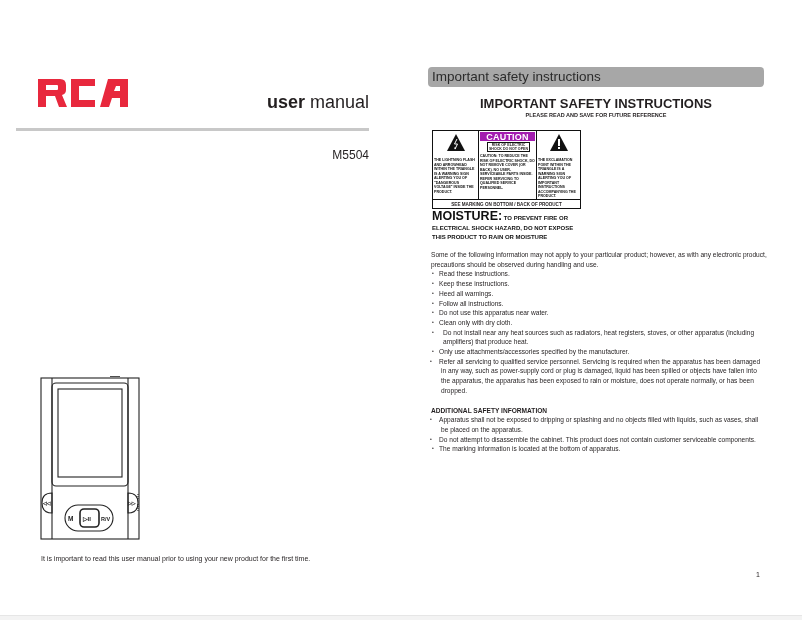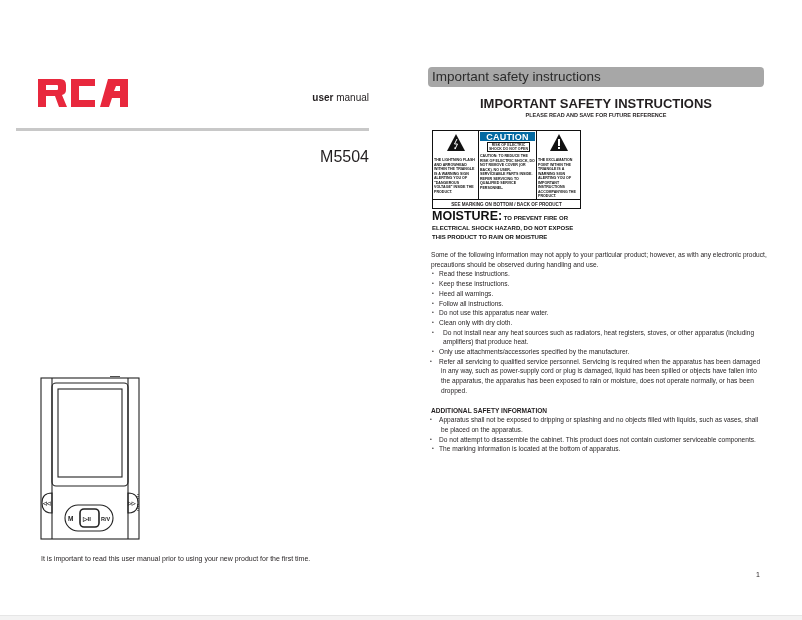--- a/index.html
+++ b/index.html
@@ -7,24 +7,24 @@
     width: 802px; height: 620px; background: #ffffff; position: relative; overflow: hidden;
     font-family: "Liberation Sans", "DejaVu Sans", sans-serif; color: #231f20;
   }
   .page { position: absolute; top: 10px; height: 615px; }
   .page-left { left: 0; width: 401px; }
   .page-right { left: 401px; width: 401px; }
   .bottom-edge { position: absolute; left: 0; right: 0; top: 615px; height: 5px; background: #f3f3f3; border-top: 1px solid #e6e6e6; }
 
   
   .rca-logo { position: absolute; left: 38px; top: 69px; width: 90px; height: 28px; }
-  .um { position: absolute; right: 32px; top: 82px; font-size: 10px; color: #231f20; }
+  .um { position: absolute; right: 32px; top: 82px; font-size: 18px; color: #231f20; }
   .um b { font-weight: bold; }
   .gray-rule { position: absolute; left: 16px; top: 118px; width: 353px; height: 3px; background: #c8c8c8; }
-  .model { position: absolute; right: 32px; top: 138px; font-size: 16px; color: #231f20; }
+  .model { position: absolute; right: 32px; top: 138px; font-size: 12px; color: #231f20; }
   .device { position: absolute; left: 40px; top: 366px; width: 100px; height: 165px; }
   .notice { position: absolute; left: 41px; top: 545px; font-size: 7px; color: #231f20; }
 
   
   .sec-bar {
     position: absolute; left: 27px; top: 57px; width: 336px; height: 20px;
     background: #a7a7a7; border-radius: 4px;
   }
   .sec-bar span { position: absolute; left: 4px; top: 2px; font-size: 13.5px; color: #2b2b2b; }
   .main-title { position: absolute; left: 27px; width: 336px; top: 86px; text-align: center; font-size: 13px; font-weight: bold; color: #231f20; }
@@ -32,21 +32,21 @@
 
   .caution-box { position: absolute; left: 31px; top: 120px; width: 149px; height: 79px; border: 1.2px solid #111; box-sizing: border-box; background: #fff; }
   .cb-col { position: absolute; top: 0; height: 68px; box-sizing: border-box; }
   .cb-c1 { left: 0; width: 46px; border-right: 1px solid #111; }
   .cb-c2 { left: 46px; width: 58px; border-right: 1px solid #111; }
   .cb-c3 { left: 104px; width: 43px; }
   .cb-small { font-size: 3.6px; line-height: 4.5px; font-weight: bold; text-transform: uppercase; color: #111; position: absolute; }
   .cb-c1 .cb-small { left: 1px; top: 27px; width: 44px; }
   .cb-c3 .cb-small { left: 1px; top: 27px; width: 42px; }
   .cb-c2 .cb-small.body { left: 1px; top: 23px; width: 56px; }
-  .caution-head { position: absolute; left: 1px; top: 1px; width: 55px; height: 9px; background: #0369a1; color: #fff; font-size: 9px; font-weight: bold; text-align: center; line-height: 10px; letter-spacing: 0.2px; }
+  .caution-head { position: absolute; left: 1px; top: 1px; width: 55px; height: 9px; background: #a21caf; color: #fff; font-size: 9px; font-weight: bold; text-align: center; line-height: 10px; letter-spacing: 0.2px; }
   .caution-risk { position: absolute; left: 8px; top: 11px; width: 41px; border: 0.8px solid #111; font-size: 3.6px; line-height: 4.2px; font-weight: bold; text-align: center; }
   .tri { position: absolute; left: 50%; transform: translateX(-50%); top: 3px; }
   .cb-foot { position: absolute; left: 0; top: 68px; width: 100%; height: 9px; border-top: 1px solid #111; font-size: 4.6px; font-weight: bold; text-align: center; line-height: 9px; }
 
   .warning { position: absolute; left: 31px; top: 200px; width: 160px; color: #111; font-weight: bold; }
   .warning .w1 { font-size: 12.5px; line-height: 12px; }
   .warning .w1 small { font-size: 6px; }
   .warning .w2 { font-size: 6px; line-height: 8.5px; }
 
   .body-text { position: absolute; left: 30px; top: 240px; width: 336px; font-size: 6.6px; line-height: 9.7px; color: #231f20; }

